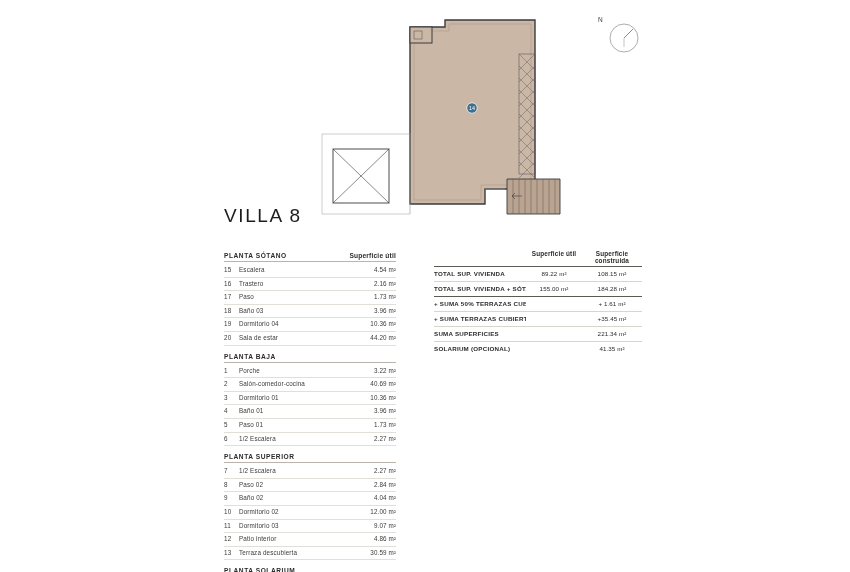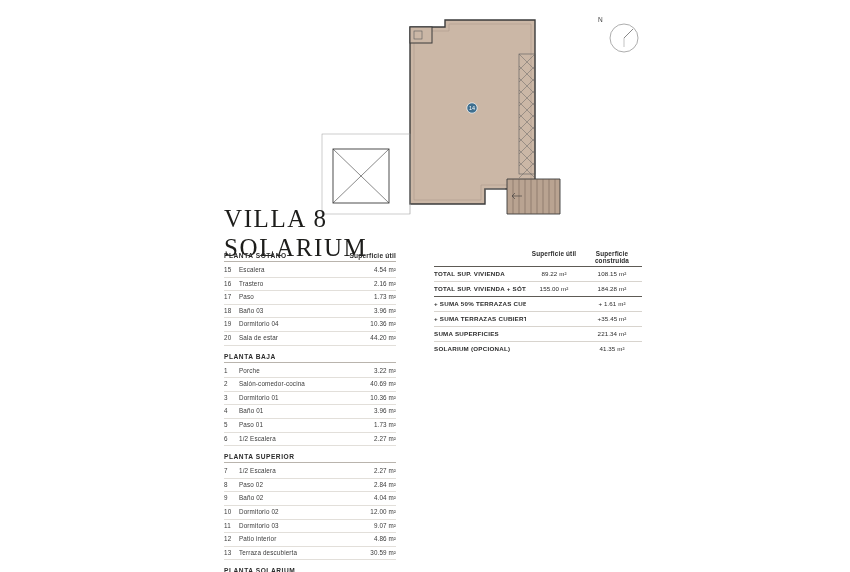--- a/index.html
+++ b/index.html
@@ -45,22 +45,22 @@
   }
 
   
   #title-block {
     position: absolute;
     left: 224px;
     top: 205px;
     width: 250px;
   }
   #title-block .line {
-    font-family: Liberation Serif, serif;
-    font-size: 25px;
+    font-family: Liberation Sans, sans-serif;
+    font-size: 19px;
     letter-spacing: 1.6px;
     color: #1d1d1b;
     line-height: 1.15;
     font-weight: 400;
   }
 
   
   #left-tables {
     position: absolute;
     left: 224px;
@@ -251,21 +251,20 @@
   <span class="n-label">N</span>
   <svg width="48" height="48" viewBox="0 0 48 48" xmlns="http://www.w3.org/2000/svg">
     <circle cx="26" cy="22" r="14" fill="none" stroke="#8a8a8a" stroke-width="0.7"></circle>
     <line x1="26" y1="22" x2="35" y2="13" stroke="#6a6a6a" stroke-width="0.8"></line>
     <line x1="26" y1="22" x2="26" y2="31" stroke="#9a9a9a" stroke-width="0.6"></line>
   </svg>
 </div>
 
 <div id="title-block">
   <div class="line">VILLA 8</div>
-  <div class="line">SOLARIUM</div>
 </div>
 
 <div id="left-tables">
     <div class="sec-head">
       <div class="sec-title">PLANTA SÓTANO</div>
       <div class="sec-sub">Superficie útil</div>
     </div>
     <div class="row">
       <div class="num">15</div>
       <div class="nm">Escalera</div>

